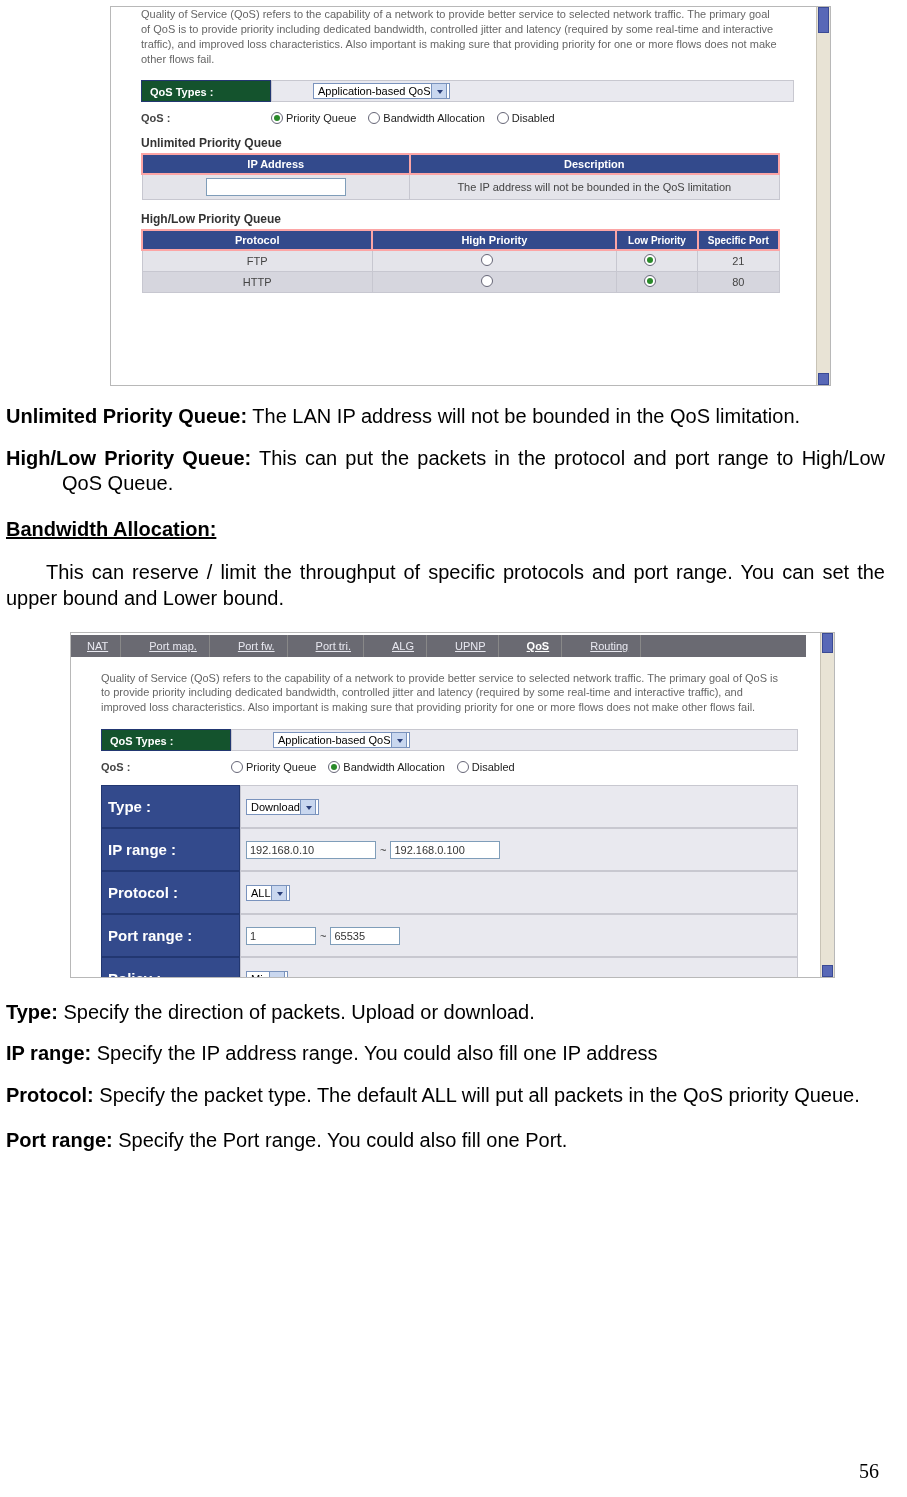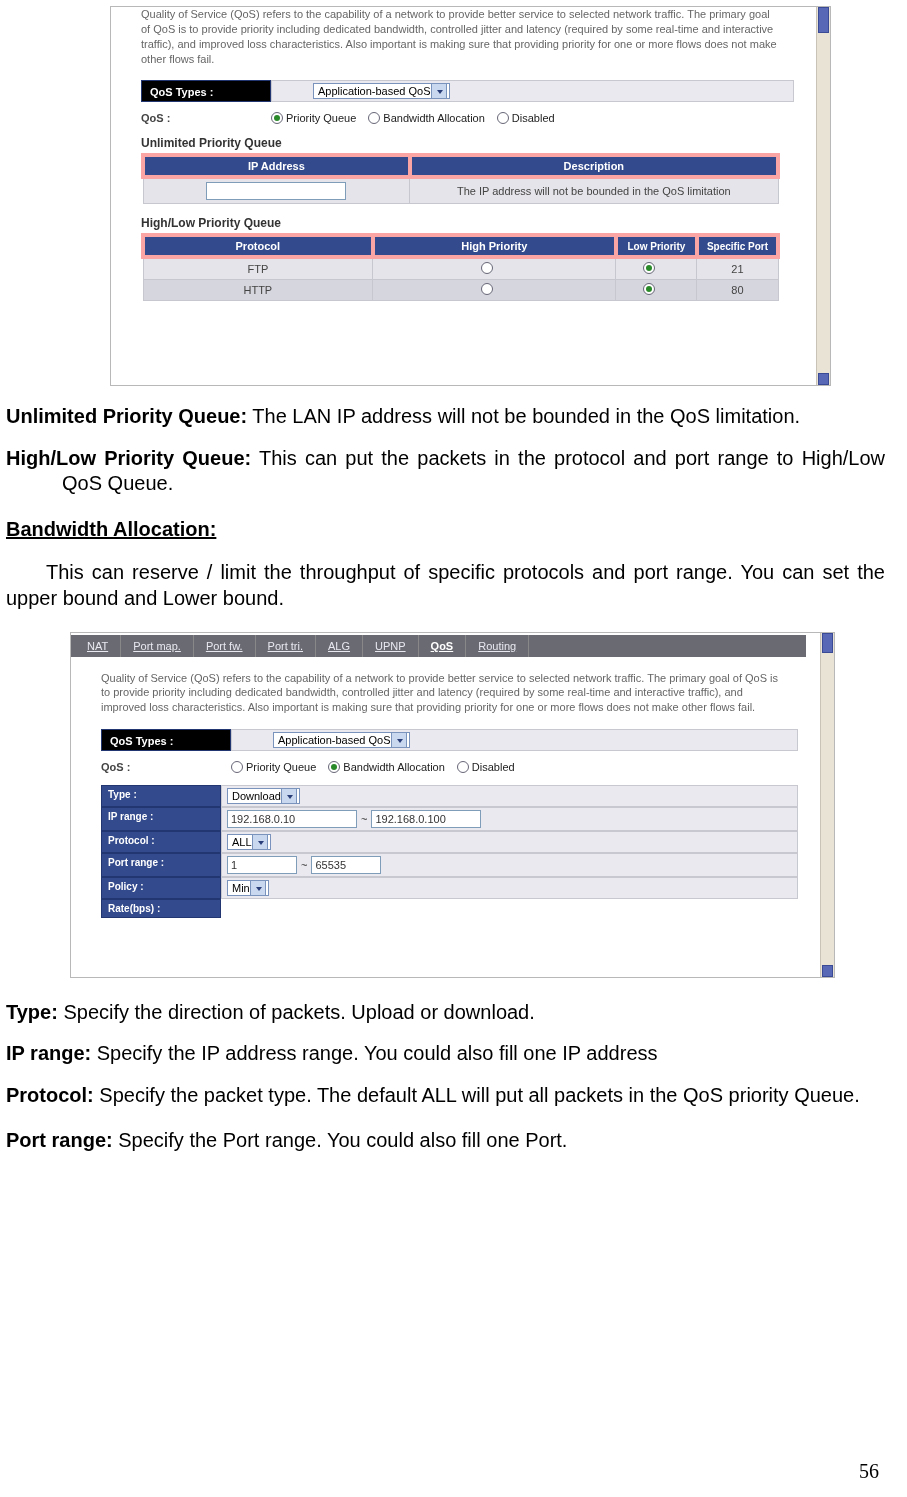--- a/index.html
+++ b/index.html
@@ -37,26 +37,26 @@
   .scroll-track { position: absolute; left:1px; right:1px; background:#5868b7; border:1px solid #3a4a95; }
   .scroll-arrow { position:absolute; left:1px; right:1px; height:12px; background:#5868b7; border:1px solid #3a4a95; }
   .shot-inner {
     position: absolute;
     inset: 0 14px 0 0;
     padding: 0 14px 0 30px;
     font-family: Verdana, Geneva, sans-serif;
     font-size: 11px;
     color: #666;
   }
-  .tabbar { display:flex; gap:0; background:#6a6a72; font-size:11px; color:#fff; height:22px; align-items:center; padding:0 4px; margin:2px 0 14px -16px; }
+  .tabbar { display:flex; gap:16px; background:#6a6a72; font-size:11px; color:#fff; height:22px; align-items:center; padding:0 4px; margin:2px 0 14px -16px; }
   .tab { padding:0 12px; height:22px; display:flex; align-items:center; text-decoration:underline; color:#e8e8f0; border-right:1px solid #888; }
   .tab.active { font-weight:bold; color:#fff; }
   .qos-desc { line-height:1.35; margin:0 22px 14px 0; }
   .row-label-dark {
-    background:#000000; color:#fff; font-weight:bold;
+    background:#14532d; color:#fff; font-weight:bold;
     height:22px; line-height:22px; padding:0 8px; font-size:11px;
     width:120px; border:1px solid #223771;
   }
   .row-value-light { background:#e9e9ef; border:1px solid #c8c8d0; height:22px; display:flex; align-items:center; padding:0 6px; }
   .select {
     font-size:11px; background:#fff; border:1px solid #7a93bd; padding:1px 18px 1px 4px;
     position:relative; color:#000; display:inline-block;
   }
   .select::after {
     content:""; position:absolute; right:2px; top:50%; transform:translateY(-50%);
@@ -72,27 +72,27 @@
   .qos-radio-row { display:flex; color:#444; font-size:11px; margin:4px 0 12px 0; align-items:center;}
   .qos-radio-row .lbl { width:130px; font-weight:bold; color:#444; }
   .radio { display:inline-flex; align-items:center; margin-right:12px; color:#222; }
   .radio i {
     width:12px; height:12px; border-radius:50%; border:1px solid #667; margin-right:3px;
     display:inline-block; position:relative; background:#fff;
   }
   .radio.checked i::after { content:""; position:absolute; inset:2px; border-radius:50%; background:#2a8a2a; }
   .section-title { color:#333; font-weight:bold; font-size:12px; margin:6px 0 3px 0; }
   table.tbl { border-collapse:collapse; width:calc(100% - 22px); font-size:11px; }
-  table.tbl th { background:#334a8c; color:#fff; font-weight:bold; border:4px solid #fca5a5; padding:3px 4px; }
+  table.tbl th { background:#334a8c; color:#fff; font-weight:bold; border:2px solid #fca5a5; padding:3px 4px; }
   table.tbl td { background:#e4e4ea; border:1px solid #c7c7d0; padding:3px 4px; text-align:center; color:#444;}
   table.tbl td.alt { background:#d6d6de; }
   .txtin { border:1px solid #7f9db9; background:#fff; height:18px; font-size:11px; padding:0 3px; color:#333;}
   .narrow-rows { display:flex; flex-direction:column; gap:0; width:calc(100% - 22px);}
   .narrow-rows .nrow { display:flex; }
-  .narrow-rows .nlabel { width:120px; background:#334a8c; color:#fff; font-weight:bold; border:1px solid #223771; font-size:10px; padding:3px 6px;}
+  .narrow-rows .nlabel { width:139px; background:#334a8c; color:#fff; font-weight:bold; border:1px solid #223771; font-size:15px; padding:12px 6px;}
   .narrow-rows .nval { flex:1; background:#e9e9ef; border:1px solid #c8c8d0; padding:2px 5px; display:flex; align-items:center; gap:4px; color:#333;}
   
   .doc-para { font-family: Arial, sans-serif; font-size:20px; line-height:1.28; margin:0 0 20px 0; text-align:justify;}
   .doc-para.m0 { margin-bottom:16px; }
   .hang { padding-left:56px; text-indent:-56px; }
   .b { font-weight:bold; }
   .u { text-decoration:underline; font-weight:bold; font-size:20px;}
   .indent-first { text-indent:40px; }
   .gapabove { margin-top:10px; }
 </style>

